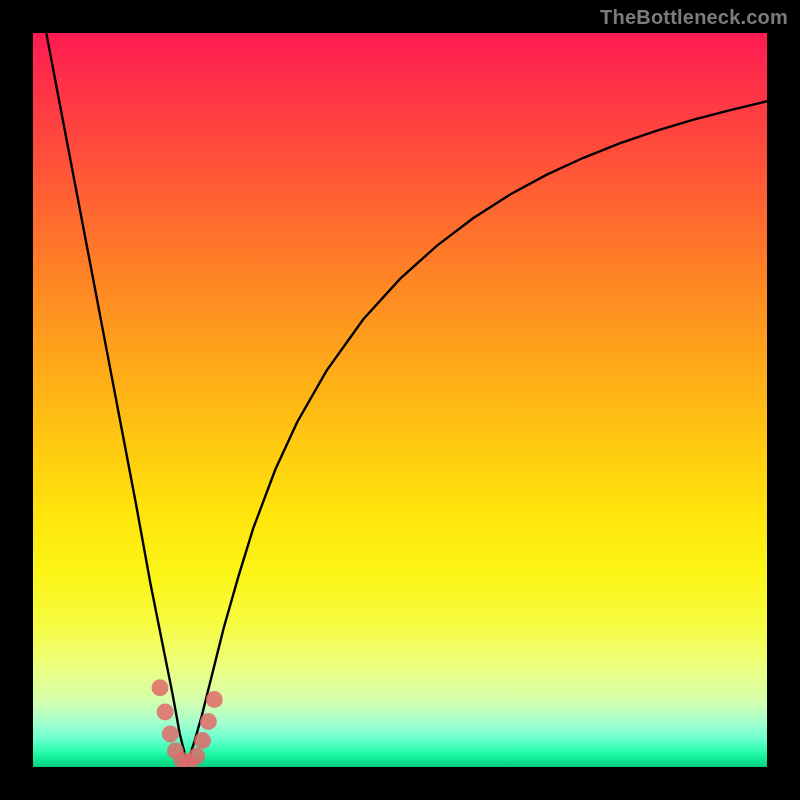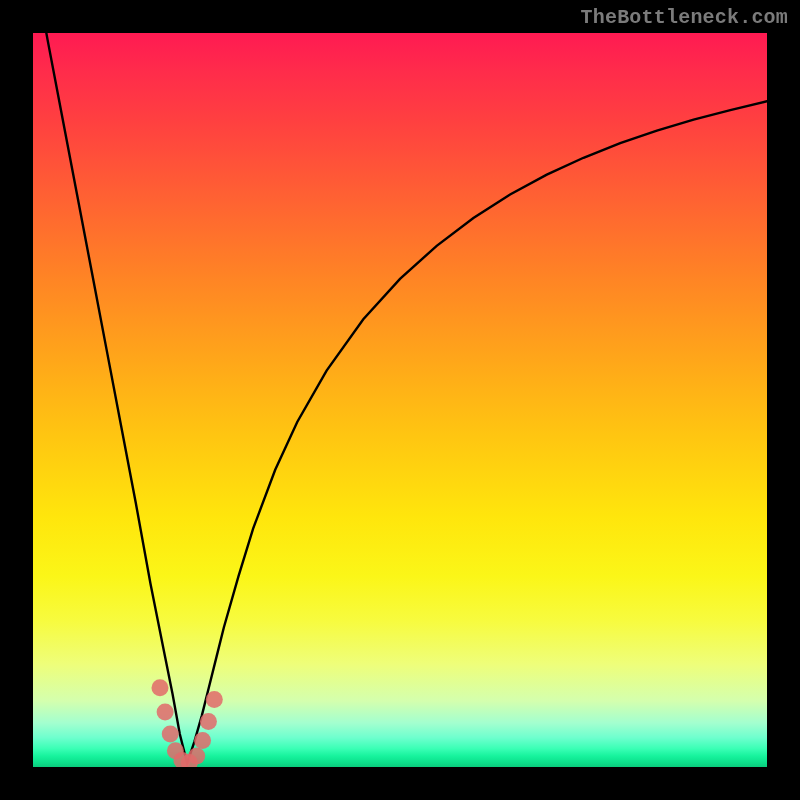--- a/index.html
+++ b/index.html
@@ -69,21 +69,21 @@
     stroke-linecap: round;
   }
   .marker {
     fill: #e26a6a;
     fill-opacity: 0.85;
   }
   .watermark {
     position: absolute;
     top: 6px;
     right: 12px;
-    font-family: Liberation Mono, monospace;
+    font-family: Liberation Sans, sans-serif;
     font-size: 20px;
     font-weight: 600;
     color: #7b7b7b;
     letter-spacing: 0.2px;
   }
 </style>
 </head>
 <body>
 
 <div class="frame">

